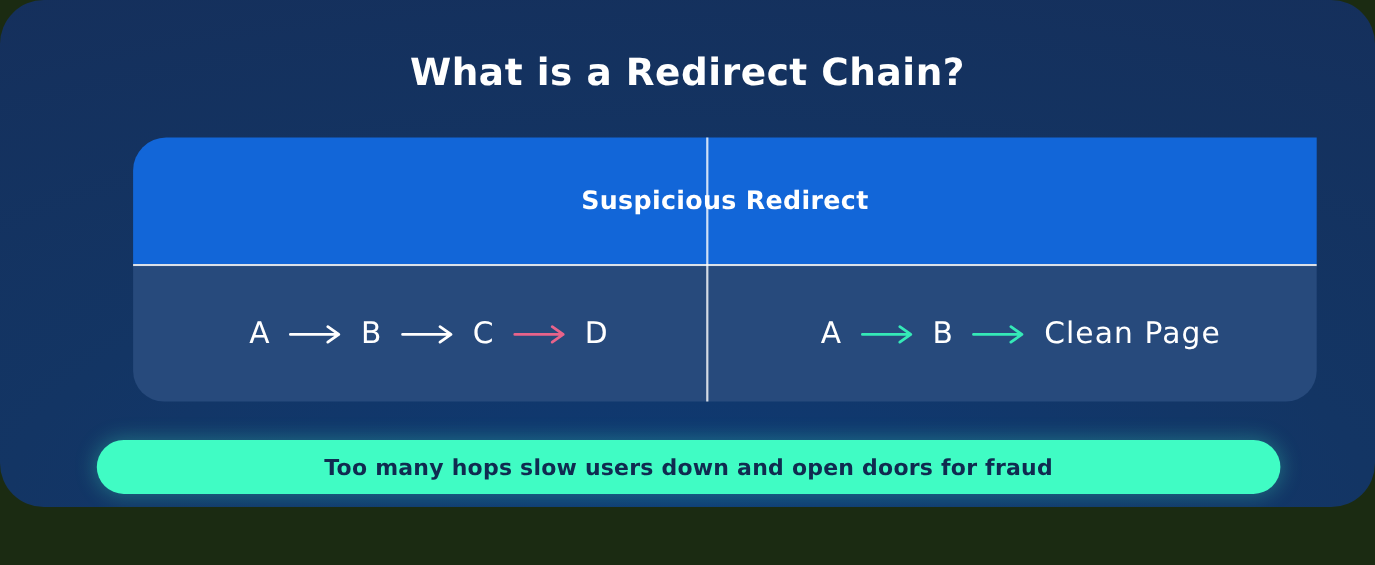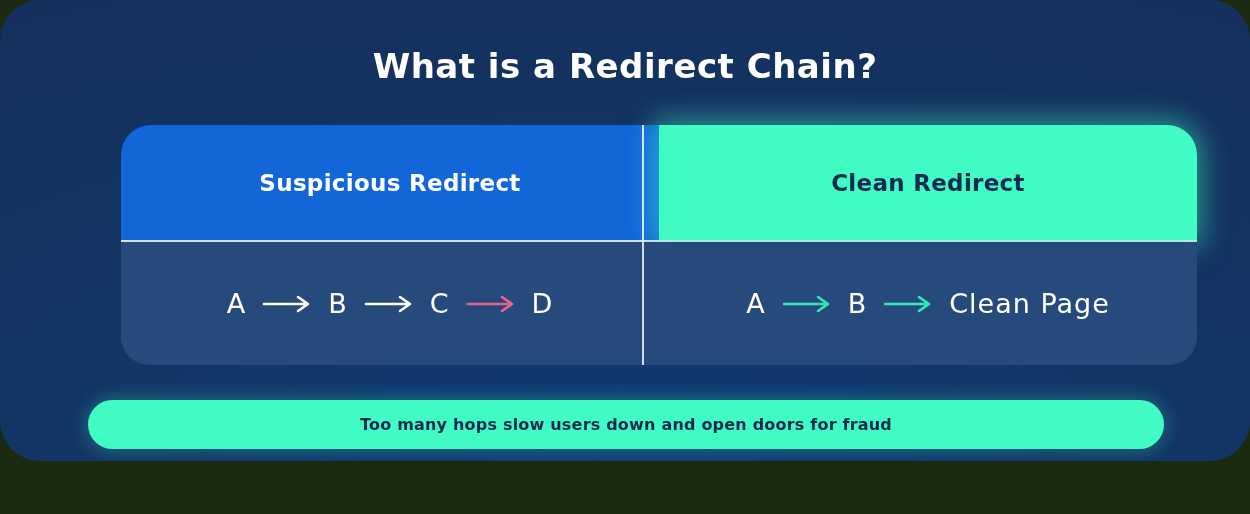--- a/index.html
+++ b/index.html
@@ -94,39 +94,36 @@
     width: 1076px; height: 49px;
     border-radius: 25px;
     background: var(--clean-teal, #40fcc4);
     display: flex;
     align-items: center;
     justify-content: center;
     box-shadow: 0 0 18px 2px rgba(64, 252, 196, 0.28);
   }
   .banner span {
     color: var(--dark-text, #0e2f52);
-    font-size: 16px;
+    font-size: 20px;
     font-weight: 700;
     letter-spacing: 0.2px;
   }
 </style>
 </head>
 <body>
 
 <div class="canvas">
 
   <h1 class="title">What is a Redirect Chain?</h1>
 
   <div class="card">
     <div class="header-row">
       <div class="header left">
         <span>Suspicious Redirect</span>
-      </div>
-      <div class="header right">
-        <span>Clean Redirect</span>
       </div>
     </div>
     <div class="body-row">
       <div class="cell">
           <span>A</span>
           <svg class="arrow" width="50" height="20" viewBox="0 0 50 20">
             <path d="M2 10 H45 M36 3 L46 10 L36 17" fill="none" stroke="#ffffff" stroke-width="2.6" stroke-linecap="round" stroke-linejoin="round"></path>
           </svg>
           <span>B</span>
           <svg class="arrow" width="50" height="20" viewBox="0 0 50 20">

